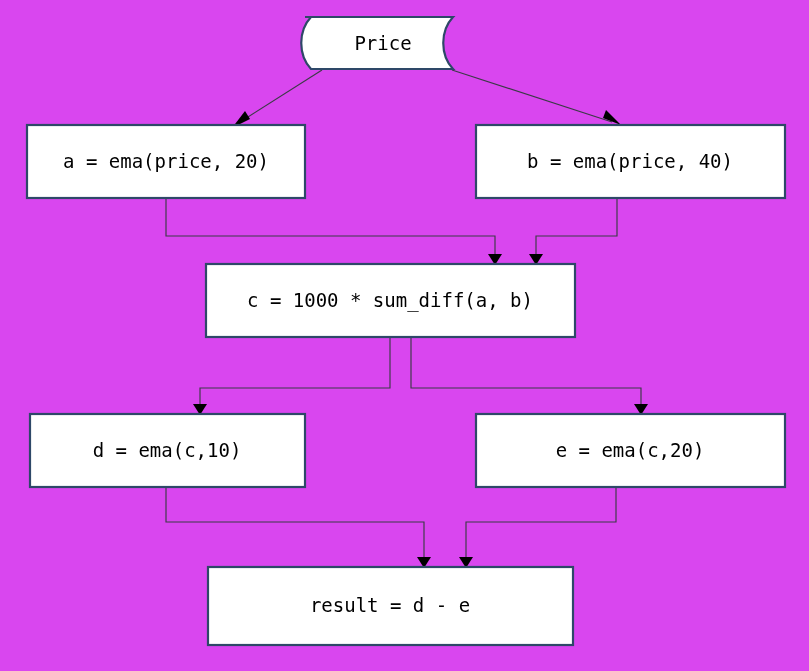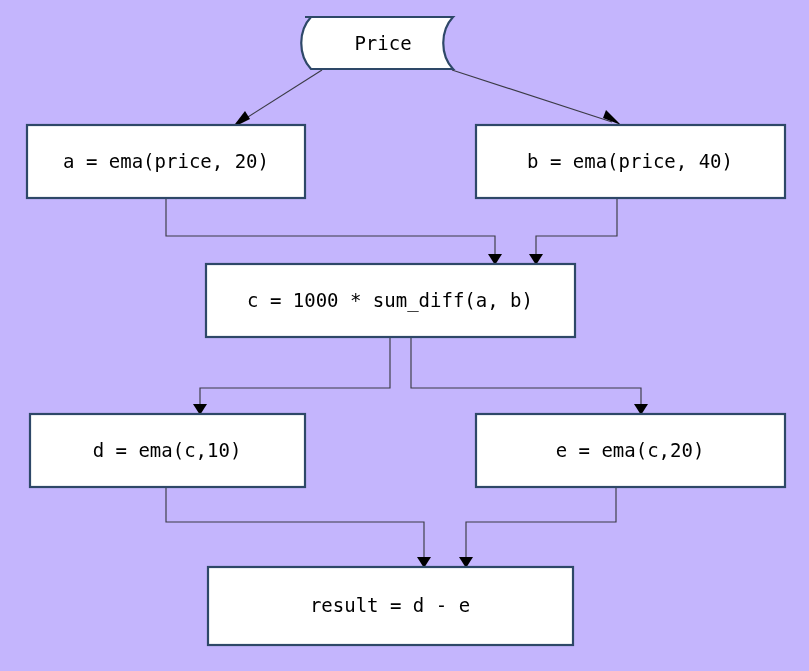--- a/index.html
+++ b/index.html
@@ -10,21 +10,21 @@
   body {
     width: 809px;
     height: 671px;
     overflow: hidden;
     font-family: "DejaVu Sans Mono", monospace;
   }
   #diagram-root {
     position: relative;
     width: 809px;
     height: 671px;
-    background: #c4b5fd;
+    background: #d946ef;
   }
   svg#flow {
     display: block;
     width: 809px;
     height: 671px;
   }
   .node-shape {
     fill: #ffffff;
     stroke: #2e4868;
     stroke-width: 2.2;

